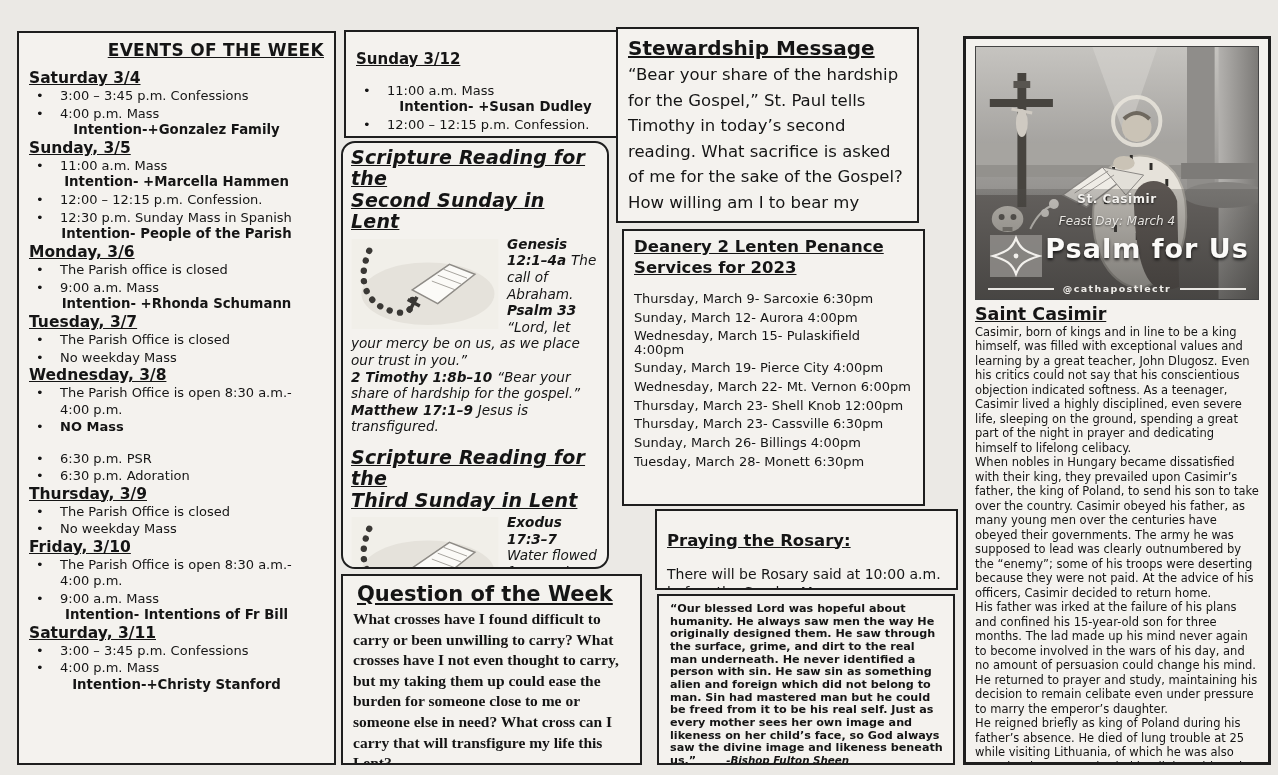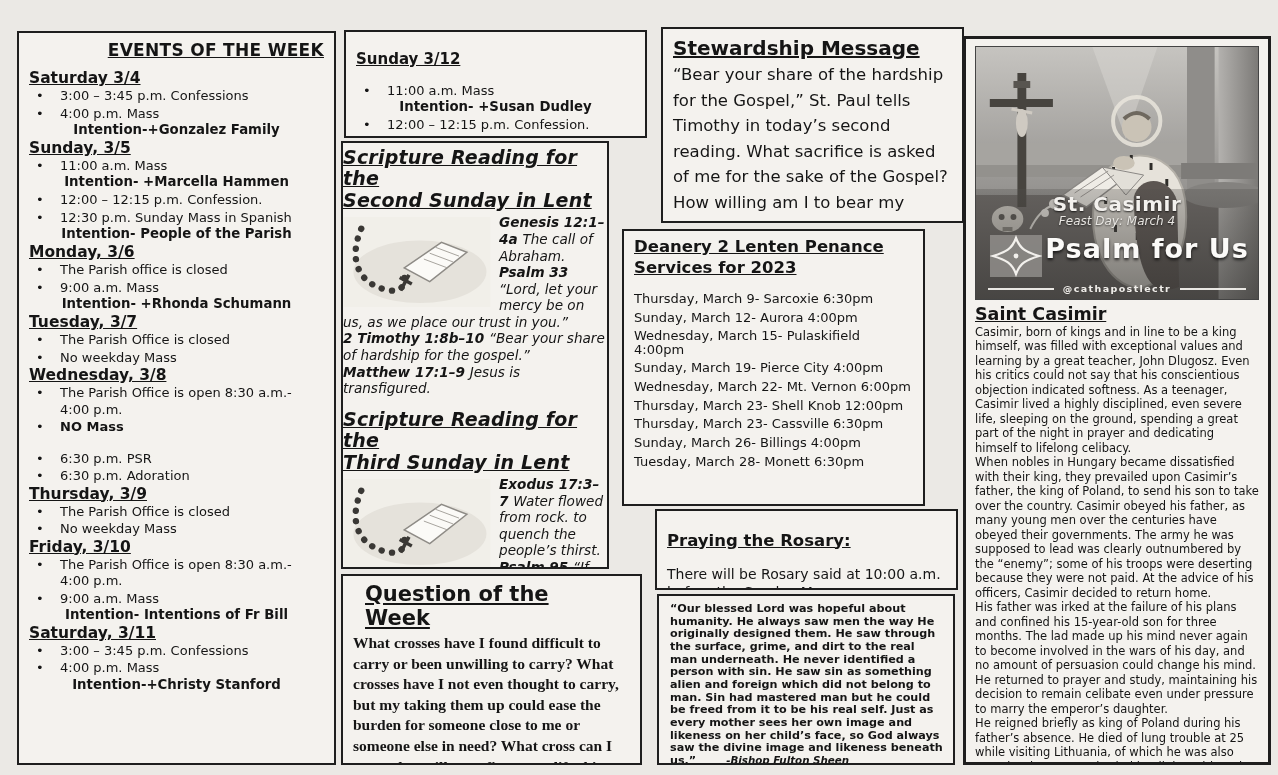--- a/index.html
+++ b/index.html
@@ -4,23 +4,23 @@
 <style>
   html,body{margin:0;padding:0;background:#d8d6d2;}
   #page{position:relative;width:1278px;height:775px;background:#ebe9e5;
         font-family:"DejaVu Sans",sans-serif;color:#151515;overflow:hidden;}
   .panel{position:absolute;background:#f4f2ee;border:2px solid #1e1e1e;
          box-sizing:border-box;padding:5px 10px;overflow:hidden;}
 
   
   #events-panel{left:17px;top:31px;width:319px;height:734px;}
   #sunday-panel{left:344px;top:30px;width:303px;height:108px;padding-top:3px;}
-  #scripture-panel{left:341px;top:141px;width:268px;height:428px;padding:4px 0;}
+  #scripture-panel{left:341px;top:141px;width:268px;height:428px;padding:4px 8px;border-radius:14px;}
   #question-panel{left:341px;top:574px;width:301px;height:191px;}
-  #stewardship-panel{left:661px;top:27px;width:303px;height:196px;}
+  #stewardship-panel{left:616px;top:27px;width:303px;height:196px;}
   #deanery-panel{left:622px;top:229px;width:303px;height:277px;}
   #rosary-panel{left:655px;top:509px;width:303px;height:81px;padding-top:3px;}
   #quote-panel{left:657px;top:594px;width:298px;height:171px;padding:5px 7px;}
   #casimir-panel{left:963px;top:36px;width:308px;height:729px;border-width:3px;padding:7px 9px;}
 
   
   .events-title{font-size:17px;font-weight:bold;text-decoration:underline;margin:2px 0 9px 2px;letter-spacing:.3px;text-align:right;}
   .day{margin-top:0;}
   .day-name{font-size:15.5px;font-weight:bold;text-decoration:underline;}
   .bullet-item{display:flex;font-size:13px;line-height:1.27;margin-top:1px;}
@@ -35,21 +35,21 @@
 
   
   .scrip-sec + .scrip-sec{margin-top:12px;}
   .scrip-title{font-size:19px;font-weight:bold;font-style:italic;text-decoration:underline;
                line-height:1.13;letter-spacing:.2px;}
   .reading-flow{margin-top:3px;font-style:italic;font-size:13.6px;line-height:1.22;}
   .rosary-img{float:left;width:148px;height:90px;margin:3px 8px 2px 0;}
   .ref{font-weight:bold;}
 
   
-  .q-title{font-size:21px;font-weight:bold;text-decoration:underline;margin:1px 12px 3px;}
+  .q-title{font-size:21px;font-weight:bold;text-decoration:underline;margin:1px 4px 3px;}
   .q-body{font-family:"Liberation Serif",serif;font-weight:bold;font-size:15.5px;line-height:1.33;margin:0;}
 
   
   .st-title{font-size:20px;font-weight:bold;text-decoration:underline;margin:2px 0 2px;}
   .st-body{font-size:16.5px;line-height:1.55;margin:0;}
 
   
   .dean-title{font-size:16.5px;font-weight:bold;line-height:1.3;}
   .dean-title span{text-decoration:underline;}
   .svc-list{margin-top:13px;}
@@ -66,21 +66,21 @@
 
   
   .saint-img{position:relative;height:252px;border:1px solid #444;overflow:hidden;background:#999;}
   .saint-img > svg{display:block;width:100%;height:100%;}
   .saint-heading{font-size:17.5px;font-weight:bold;text-decoration:underline;margin:4px 0 1px;}
   .bio-para{font-size:11.5px;line-height:1.26;margin:0;}
 
   .cap-band{position:absolute;left:0;right:0;bottom:0;height:110px;
             background:linear-gradient(rgba(82,80,77,.30),rgba(48,47,45,.60));}
   .cap-title{position:absolute;top:3px;width:100%;text-align:center;color:#f3f1ee;font-weight:bold;
-             font-size:20px;text-shadow:0 1px 2px rgba(0,0,0,.75);letter-spacing:.5px;}
+             font-size:12px;text-shadow:0 1px 2px rgba(0,0,0,.75);letter-spacing:.5px;}
   .cap-feast{position:absolute;top:25px;width:100%;text-align:center;color:#e8e6e2;font-style:italic;
              font-size:12px;text-shadow:0 1px 2px rgba(0,0,0,.6);}
   .cross-logo{position:absolute;left:14px;top:46px;width:52px;height:42px;}
   .cap-pray{position:absolute;top:44px;left:64px;right:4px;text-align:center;color:#fbfaf8;
             font-weight:bold;font-size:27px;letter-spacing:1px;text-shadow:0 2px 3px rgba(0,0,0,.7);}
   .cap-handle{position:absolute;bottom:5px;left:0;right:0;display:flex;align-items:center;
               justify-content:center;gap:9px;color:#f0eeea;font-size:9.5px;font-weight:bold;letter-spacing:1.4px;}
   .cap-handle .rule{height:2px;background:#e9e7e3;width:66px;}
 </style>
 </head>

